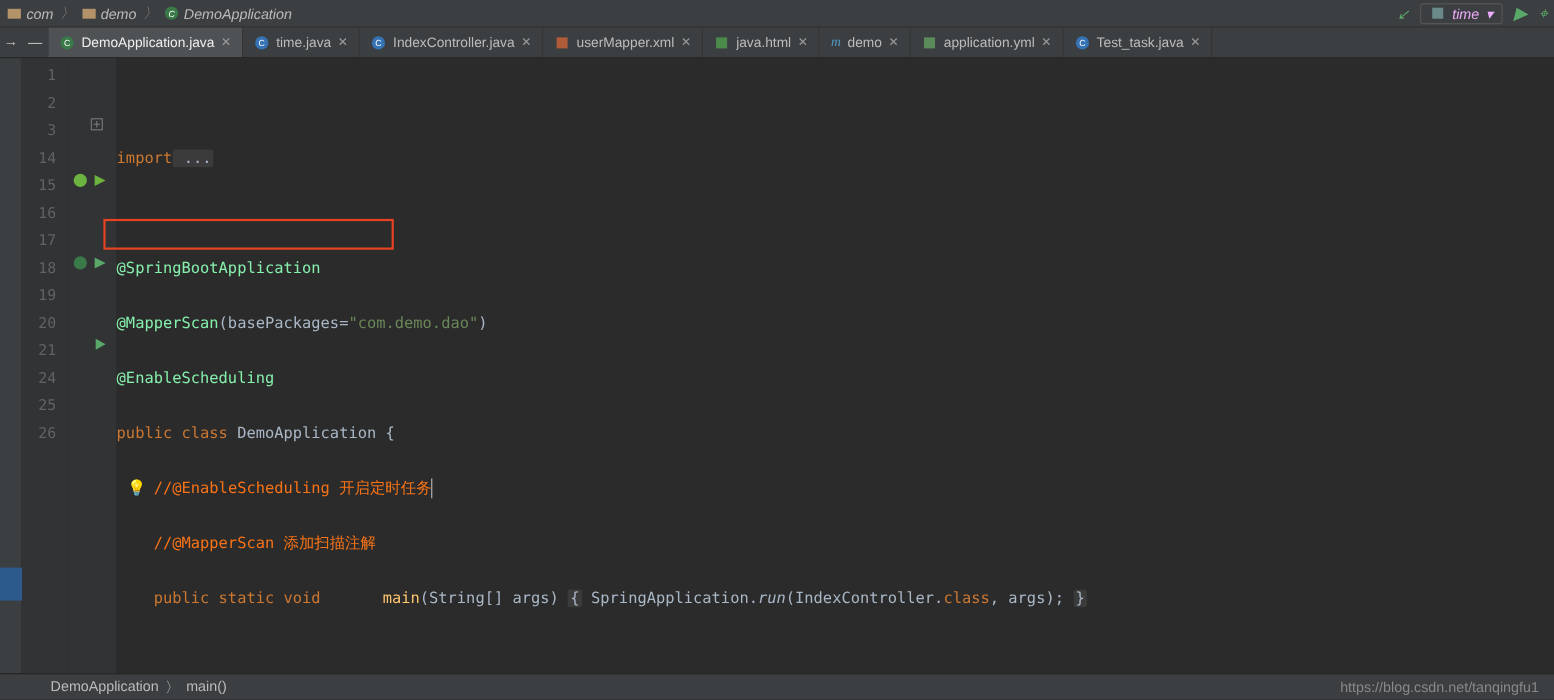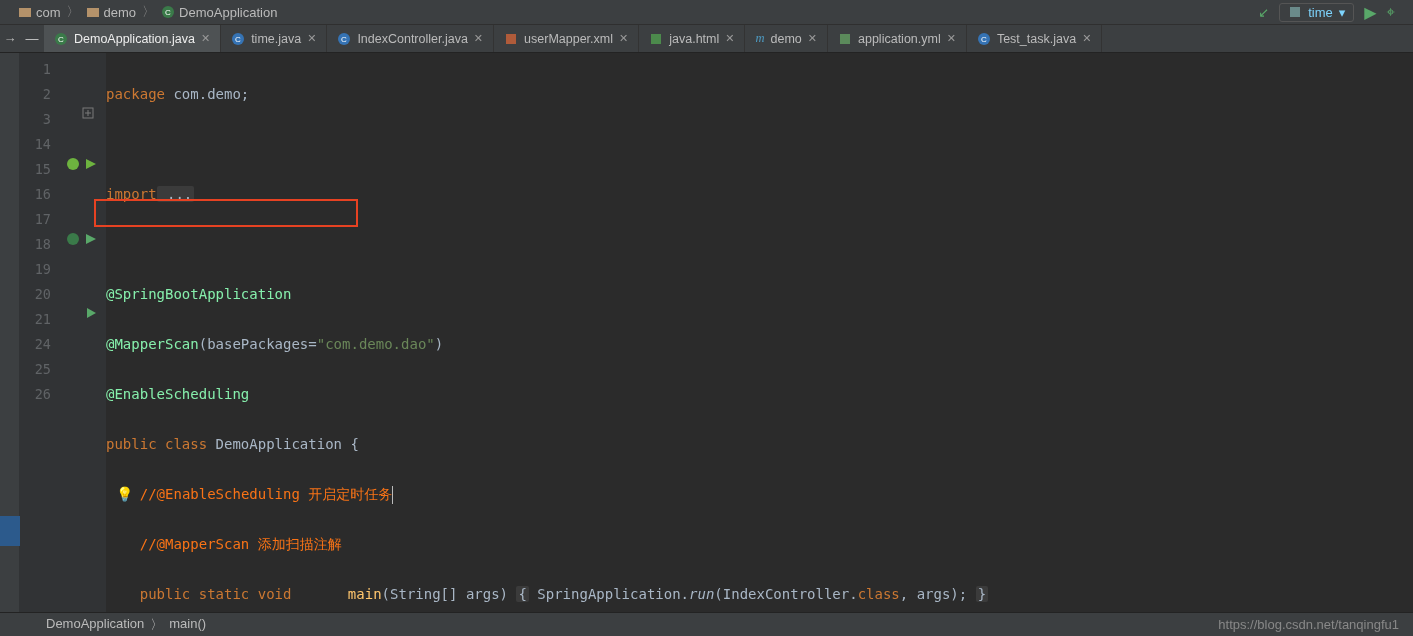--- a/index.html
+++ b/index.html
@@ -10,31 +10,32 @@
   font-size:13px;
   width:1413px; height:636px;
   overflow:hidden;
   position:relative;
 }
 .topbar {
   display:flex; align-items:center;
   height:25px;
   background:#3c3f41;
   border-bottom:1px solid #2f2f2f;
-  padding:0 18px;
+  padding:0 6px;
   color:#bbb;
+  font-style:italic;
 }
 .topbar .crumbs { display:flex; align-items:center; gap:6px; flex:1; }
 .topbar .sep { color:#888; }
 .topbar .crumb { display:flex; align-items:center; gap:4px; color:#bbb; }
 .topbar .right { display:flex; align-items:center; gap:10px; }
 .time-sel {
   display:flex; align-items:center; gap:6px;
   background:#3c3f41; border:1px solid #555; border-radius:3px;
-  padding:1px 8px; color:#7dd3fc;
+  padding:1px 8px; color:#f0abfc;
 }
 .run-icon { color:#59a869; font-size:16px; }
 .bug-icon { color:#59a869; font-size:15px; }
 
 .toolbar-row {
   display:flex; align-items:stretch;
   height:28px;
   background:#3c3f41;
   border-bottom:1px solid #232323;
 }
@@ -290,21 +291,20 @@
         </svg>
     </div>
     <div class="gicon" style="top:253px;left:22px">
       <svg width="14" height="14">
           <path d="M3 2 L12 7 L3 12 Z" fill="#59a869"></path>
         </svg>
     </div>
   </div>
 
   <div class="code">
-<div><span class="tok-kw">package</span><span class="tok-pkg"> com.demo;</span></div>
 <div>&nbsp;</div>
 <div><span class="tok-kw">import</span><span class="fold-bg"> ...</span></div>
 <div>&nbsp;</div>
 <div><span class="tok-ann">@SpringBootApplication</span></div>
 <div><span class="tok-ann">@MapperScan</span><span>(</span><span>basePackages</span><span>=</span><span class="tok-str">"com.demo.dao"</span><span>)</span></div>
 <div><span class="tok-ann">@EnableScheduling</span></div>
 <div><span class="tok-kw">public class</span><span class="tok-cls"> DemoApplication {</span></div>
 <div>   <span class="bulb">💡</span> <span class="tok-cmt">//@EnableScheduling 开启定时任务</span><span class="caret"></span></div>
 <div>    <span class="tok-cmt">//@MapperScan 添加扫描注解</span></div>
 <div>    <span class="tok-kw">public static void</span><span class="tok-fn"> main</span><span>(String[] args) </span><span class="fold-bg">{</span><span> SpringApplication.</span><span class="tok-it">run</span><span>(IndexController.</span><span class="tok-kw">class</span><span>, args); </span><span class="fold-bg">}</span></div>

